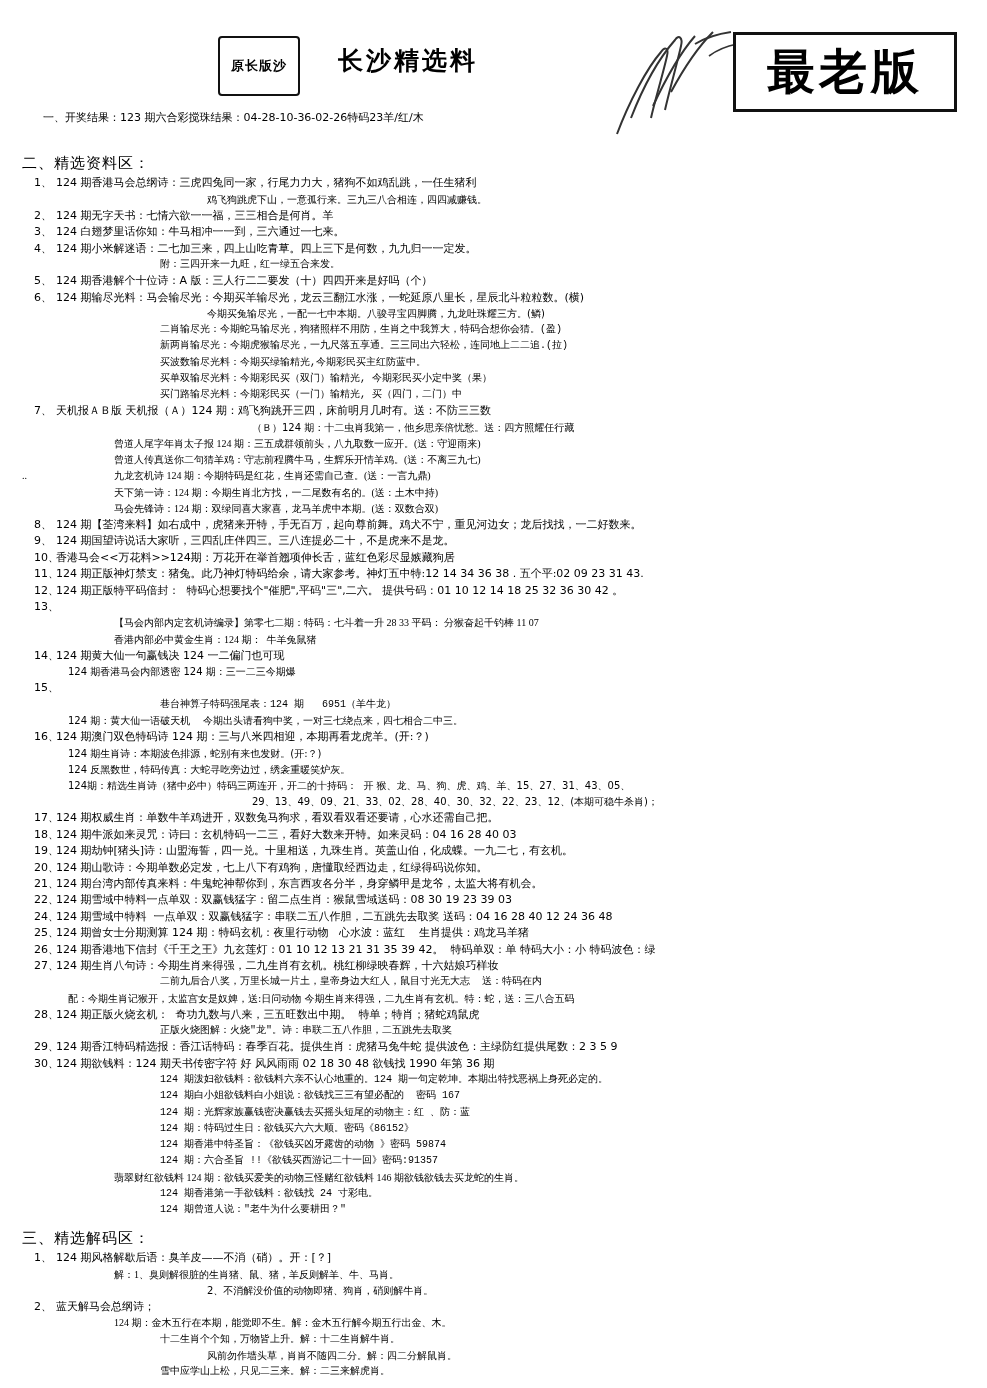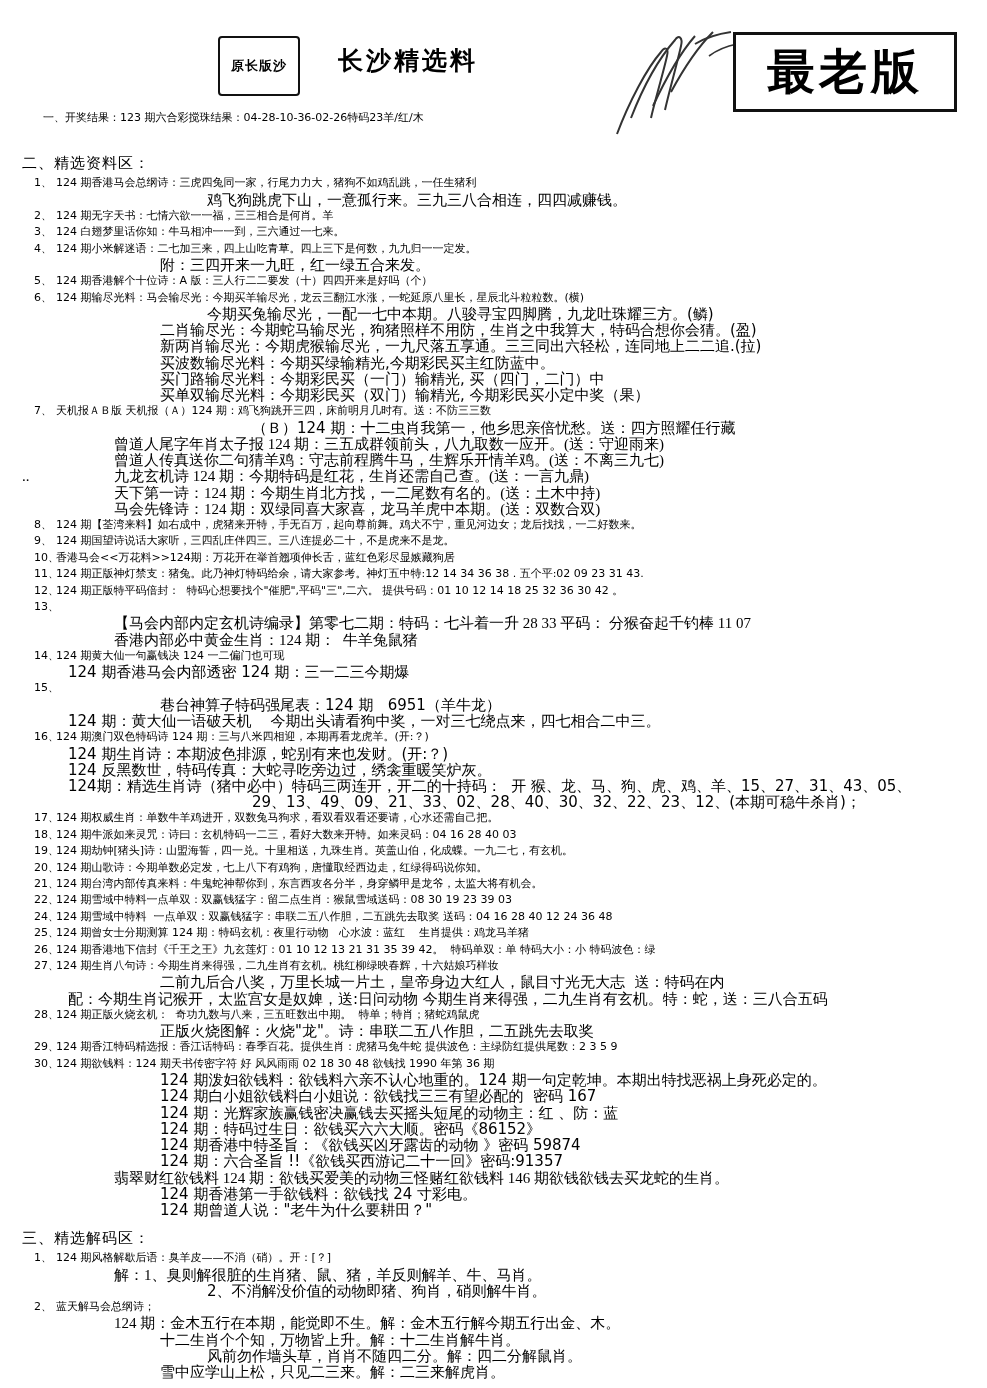--- a/index.html
+++ b/index.html
@@ -57,21 +57,21 @@
     pointer-events:none;
   }
   
   .sec-title{
     font-size:15px;
     font-weight:normal;
     margin:6px 0 2px 0;
     letter-spacing:1px;
   }
   .line{
-    font-size:15px;
+    font-size:10px;
     line-height:16.2px;
     white-space:pre-wrap;
   }
   .row{
     display:flex;
     align-items:center;
     font-size:11px;
     line-height:16.4px;
   }
   .num{
@@ -80,21 +80,21 @@
     text-align:left;
     padding-left:12px;
     box-sizing:border-box;
   }
   .body{
     flex:1 1 auto;
     white-space:pre-wrap;
   }
   .ind1{padding-left:46px;}
   .ind2{padding-left:92px;font-family:Liberation Serif, serif;}
-  .ind3{padding-left:138px;}
+  .ind3{padding-left:138px;font-family:Liberation Mono, monospace;}
   .ind4{padding-left:185px;}
   .ind5{padding-left:230px;}
   .firstline{margin-top:4px;}
   .block{margin-bottom:0px;}
   .dots{
     position:relative;
   }
   .dots:before{
     content:"..";
     position:absolute;
@@ -174,22 +174,22 @@
 
     <div class="block">
       <div class="row">
           <div class="num">6、</div>
           <div class="body">124 期输尽光料：马会输尽光：今期买羊输尽光，龙云三翻江水涨，一蛇延原八里长，星辰北斗粒粒数。(横)</div>
         </div>
       <div class="line ind4">今期买兔输尽光，一配一七中本期。八骏寻宝四脚腾，九龙吐珠耀三方。(鳞)</div>
       <div class="line ind3">二肖输尽光：今期蛇马输尽光，狗猪照样不用防，生肖之中我算大，特码合想你会猜。(盈)</div>
       <div class="line ind3">新两肖输尽光：今期虎猴输尽光，一九尺落五享通。三三同出六轻松，连同地上二二追.(拉)</div>
       <div class="line ind3">买波数输尽光料：今期买绿输精光,今期彩民买主红防蓝中。</div>
+      <div class="line ind3">买单双输尽光料：今期彩民买（双门）输精光, 今期彩民买小定中奖（果）</div>
       <div class="line ind3">买门路输尽光料：今期彩民买（一门）输精光, 买（四门，二门）中</div>
-      <div class="line ind3">买单双输尽光料：今期彩民买（双门）输精光, 今期彩民买小定中奖（果）</div>
     </div>
 
     <div class="block">
       <div class="row">
           <div class="num">7、</div>
           <div class="body">天机报ＡＢ版 天机报（Ａ）124 期：鸡飞狗跳开三四，床前明月几时有。送：不防三三数</div>
         </div>
       <div class="line ind5">（Ｂ）124 期：十二虫肖我第一，他乡思亲倍忧愁。送：四方照耀任行藏</div>
       <div class="line ind2">曾道人尾字年肖太子报 124 期：三五成群领前头，八九取数一应开。(送：守迎雨来)</div>
       <div class="line ind2">曾道人传真送你二句猜羊鸡：守志前程腾牛马，生辉乐开情羊鸡。(送：不离三九七)</div>

